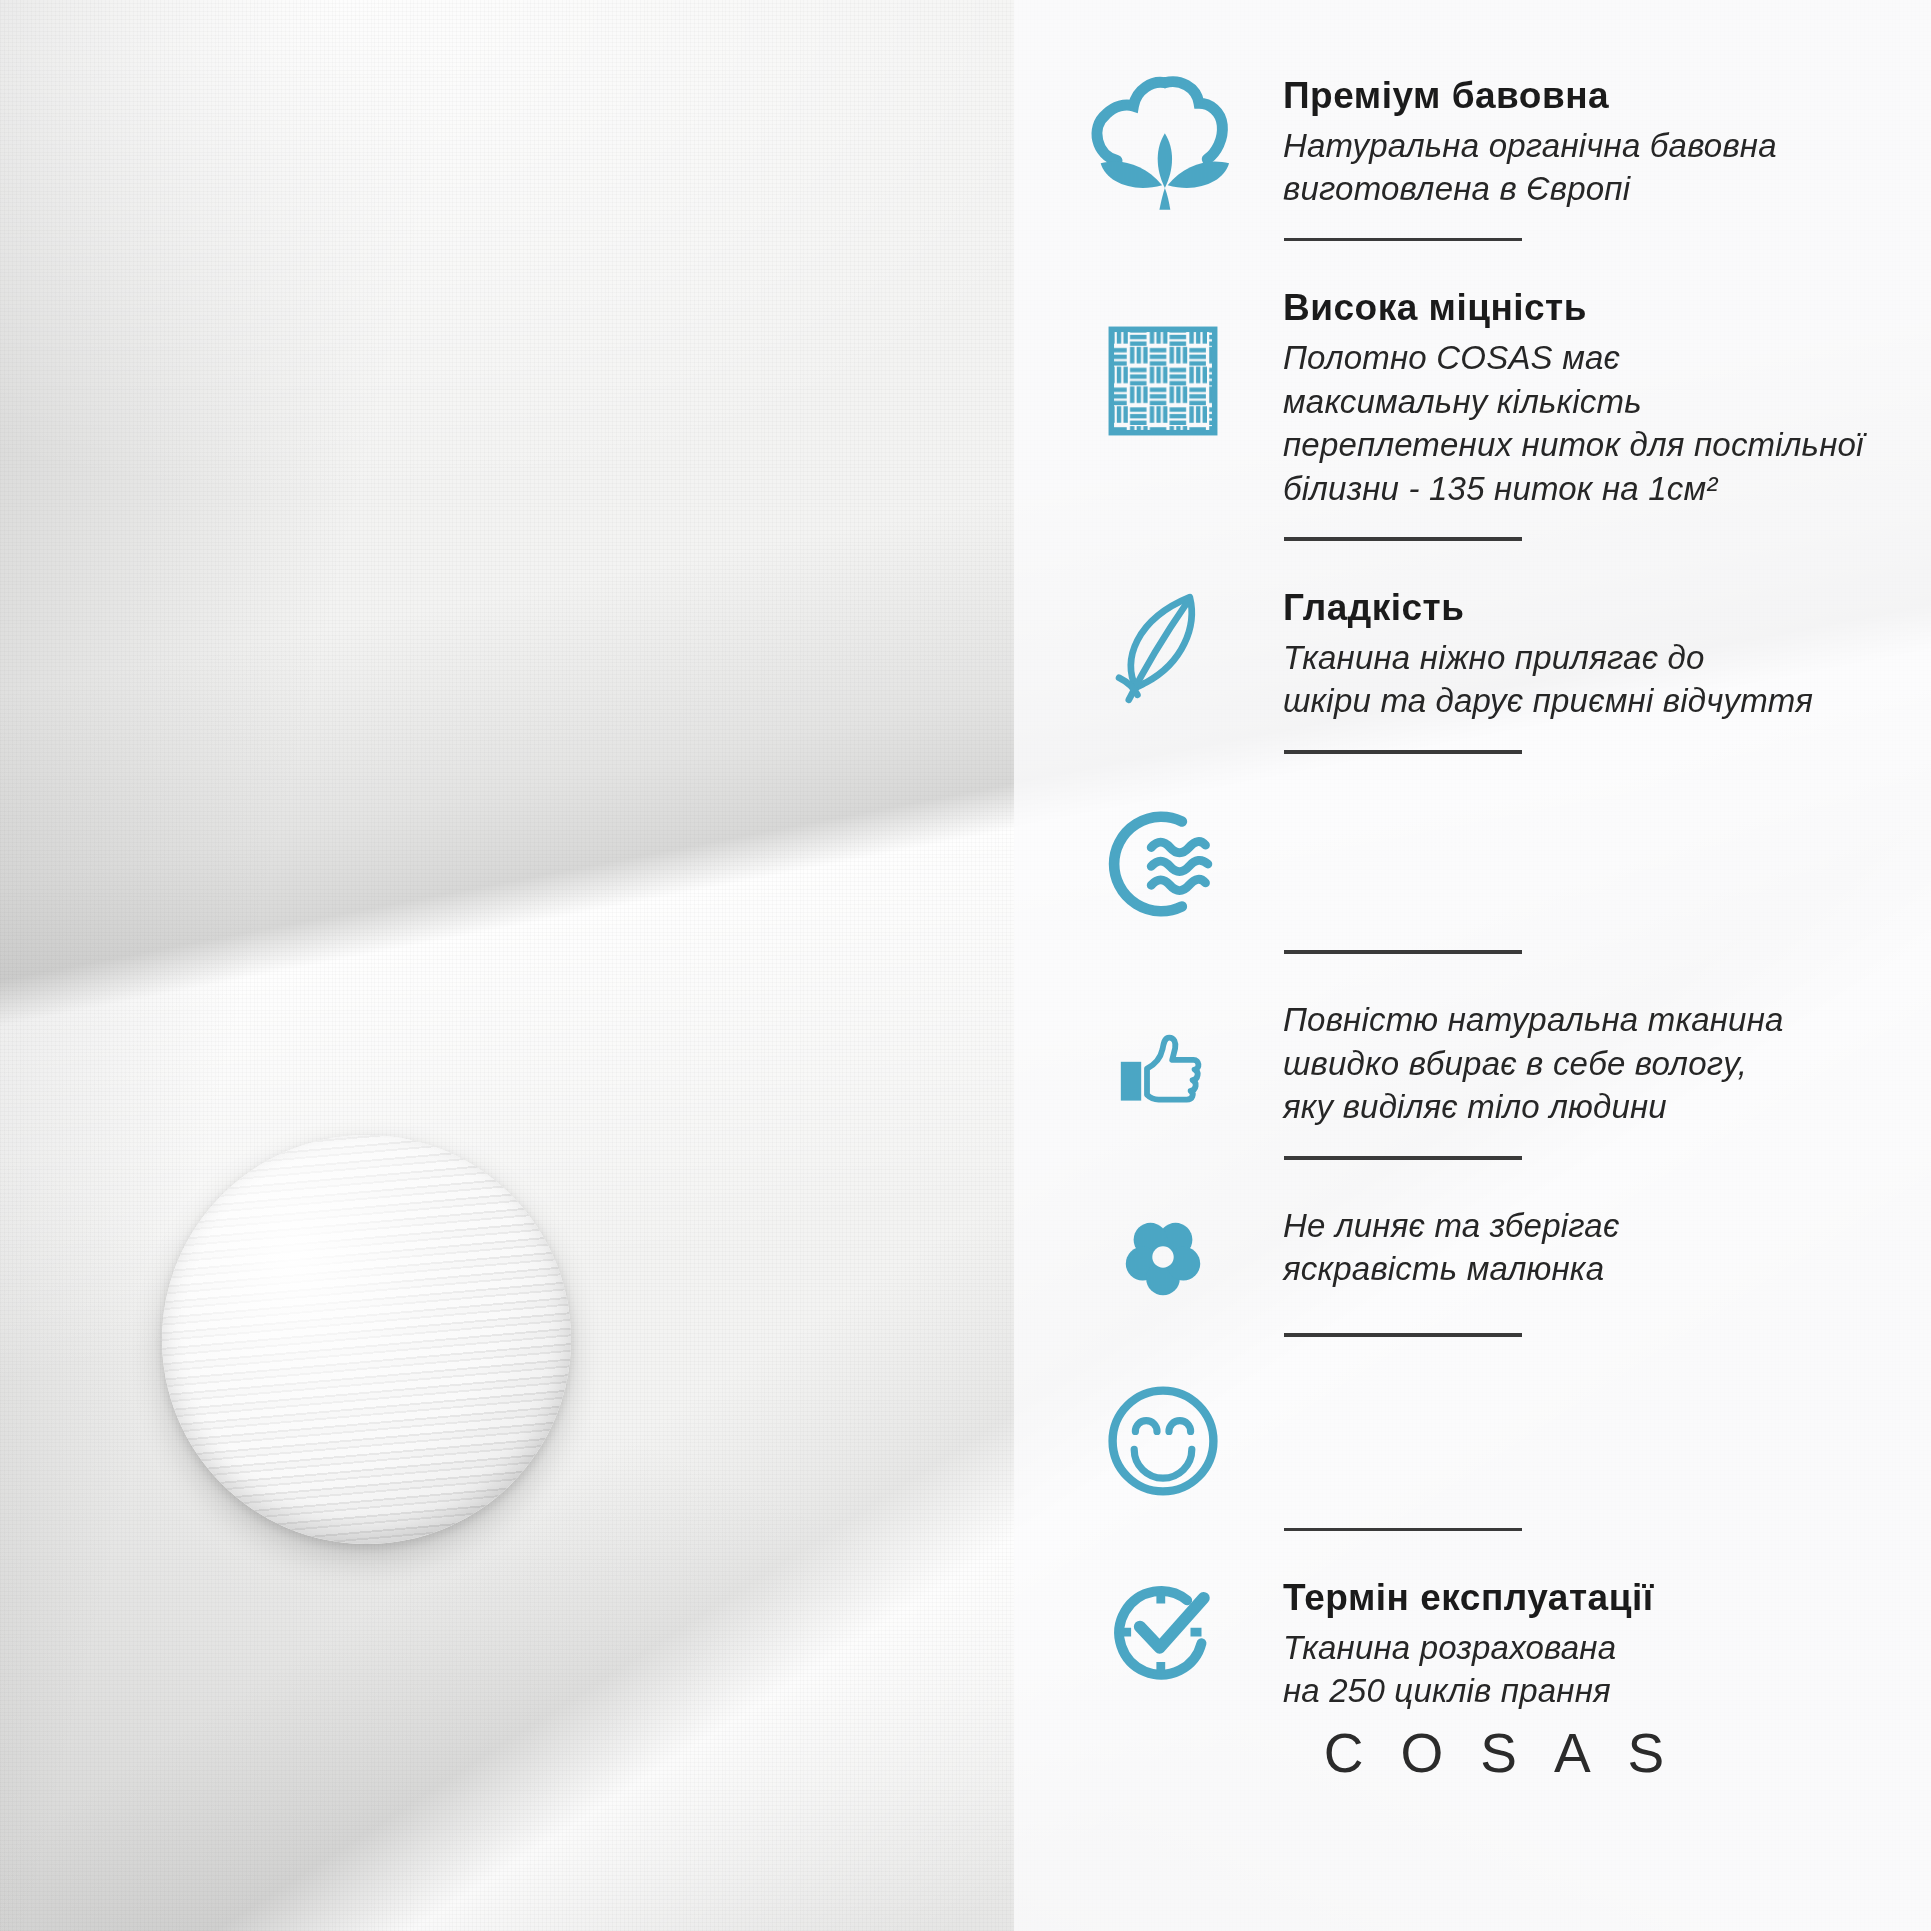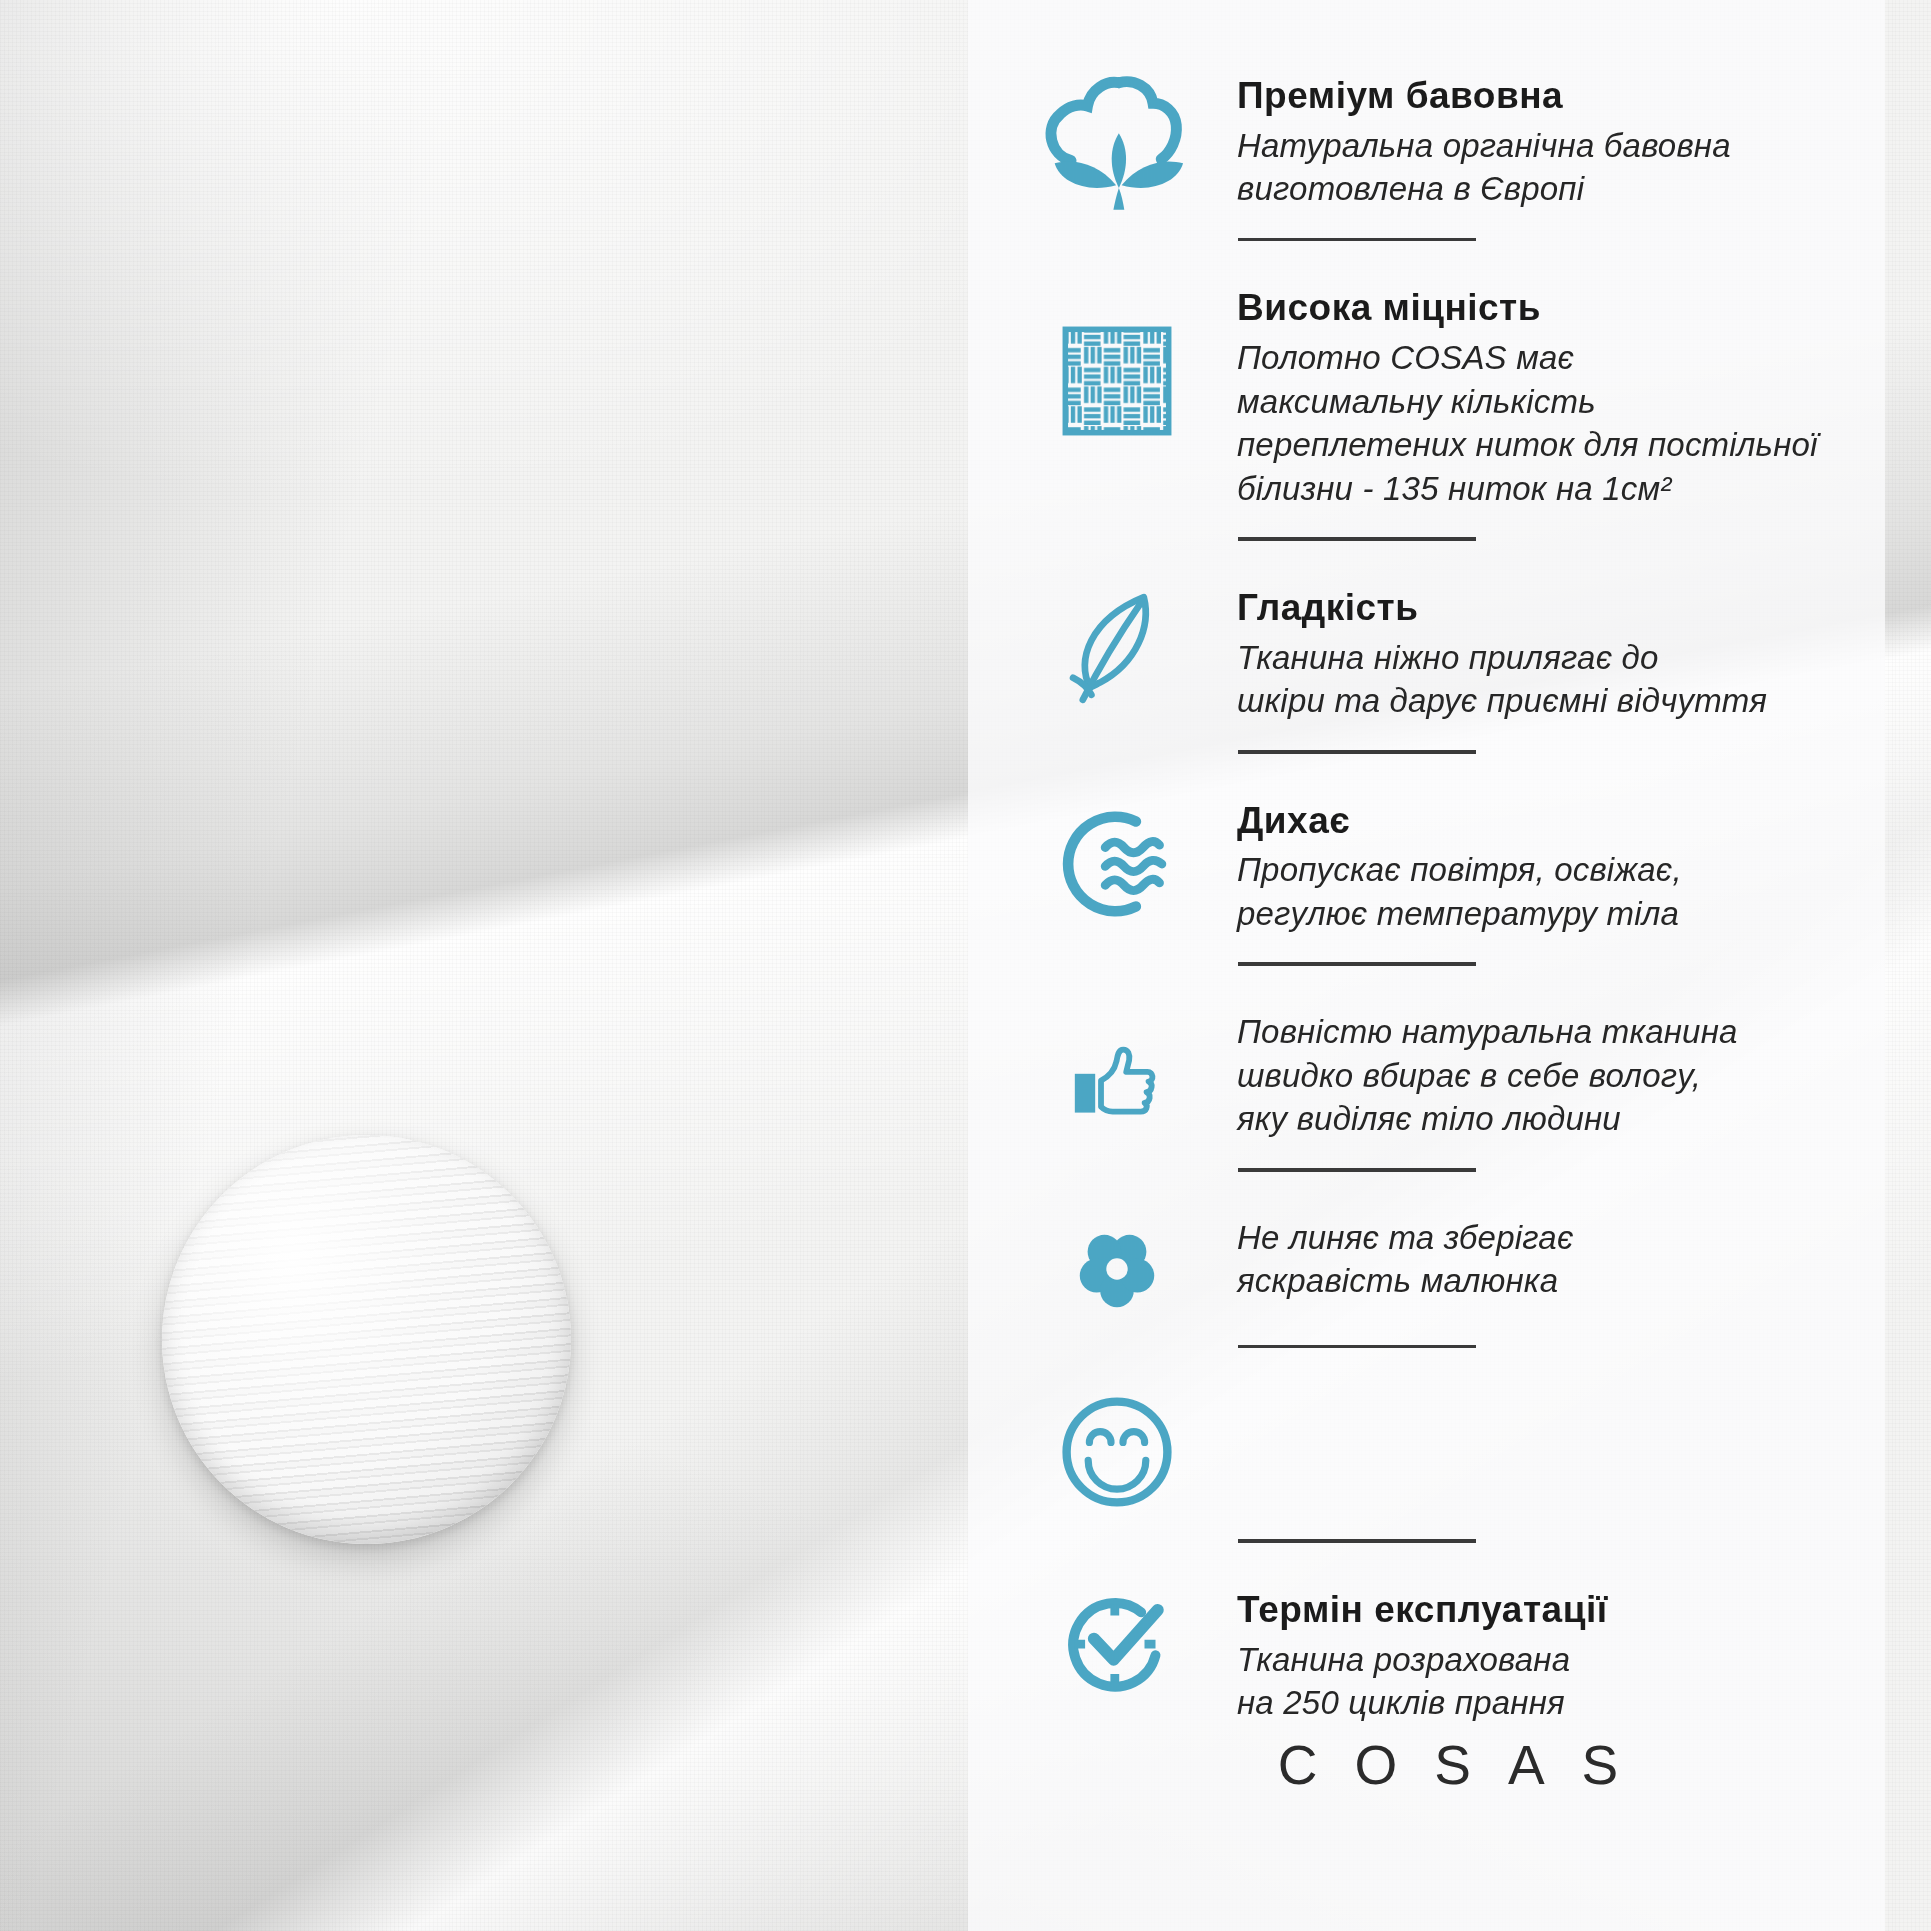--- a/index.html
+++ b/index.html
@@ -27,21 +27,21 @@
   
   .fabric-button{
     position:absolute;left:162px;top:1135px;width:409px;height:409px;border-radius:50%;
     background:
       radial-gradient(circle at 32% 30%, rgba(255,255,255,0.95), rgba(235,235,235,0.2) 55%, rgba(0,0,0,0.07) 82%, rgba(0,0,0,0.16) 100%),
       repeating-linear-gradient(-5deg, #fdfdfd 0 6.8px, #e9e9e9 6.8px 8.7px, #f8f8f8 8.7px 13.5px, #e6e6e6 13.5px 15.4px);
     box-shadow: 0 15.4px 33px rgba(0,0,0,0.16), 0 3.9px 9.7px rgba(0,0,0,0.10), inset 0 -11.6px 25px rgba(0,0,0,0.12);
   }
   
   .panel{
-    position:absolute;left:968px;top:0;width:917px;height:1931px;
+    position:absolute;left:1014px;top:0;width:917px;height:1931px;
     background:var(--panel-bg, rgba(251,251,252,0.8));
     box-sizing:border-box;padding:73px 29px 0 72px;
   }
   .feature{display:flex;align-items:flex-start;}
   .ic{width:154px;flex:none;display:flex;justify-content:center;color:var(--accent,#4BA6C4);}
   .ic svg{display:block;}
   .ic-pad-lg{padding-top:41px;}
   .ic-pad-md{padding-top:25px;}
   .ic-pad-sm{padding-top:7.7px;}
   .ft{margin-left:43px;min-width:0;}
@@ -148,25 +148,20 @@
       <div class="ic ic-pad-sm">
         <svg width="118" height="118" viewBox="0 0 100 100">
           <g fill="none" stroke="currentColor" stroke-linecap="round">
             <path d="M66 14 A40 40 0 1 0 66 86" stroke-width="9"></path>
             <path d="M40 36 q8 -9 16 0 t16 0 t14 -2" stroke-width="7.5"></path>
             <path d="M40 52 q8 -9 16 0 t16 0 t16 -2" stroke-width="7.5"></path>
             <path d="M40 68 q8 -9 16 0 t16 0 t14 -2" stroke-width="7.5"></path>
           </g>
         </svg>
       </div>
-      <div class="ft">
-        <h2 class="ft-title">Дихає</h2>
-        <p class="ft-body">Пропускає повітря, освіжає,
-регулює температуру тіла</p>
-      </div>
     </section>
     <div class="divider"></div>
 
     <section class="feature">
       <div class="ic ic-pad-md">
         <svg width="97" height="97" viewBox="0 0 100 100">
           <rect x="6" y="40" width="21" height="40" fill="currentColor"></rect>
           <path fill="none" stroke="currentColor" stroke-width="6" stroke-linejoin="round" stroke-linecap="round" d="M33 47 C41 43 47 36 49 27 C50 21 51 15 56 15 C61 15 63 20 62 26 L59 38 L81 38 C87 38 88 47 82 48 C87 50 86 58 80 59 C85 61 84 69 78 70 C82 73 80 79 74 79 L45 79 C40 79 36 77 33 74 Z"></path>
         </svg>
       </div>

